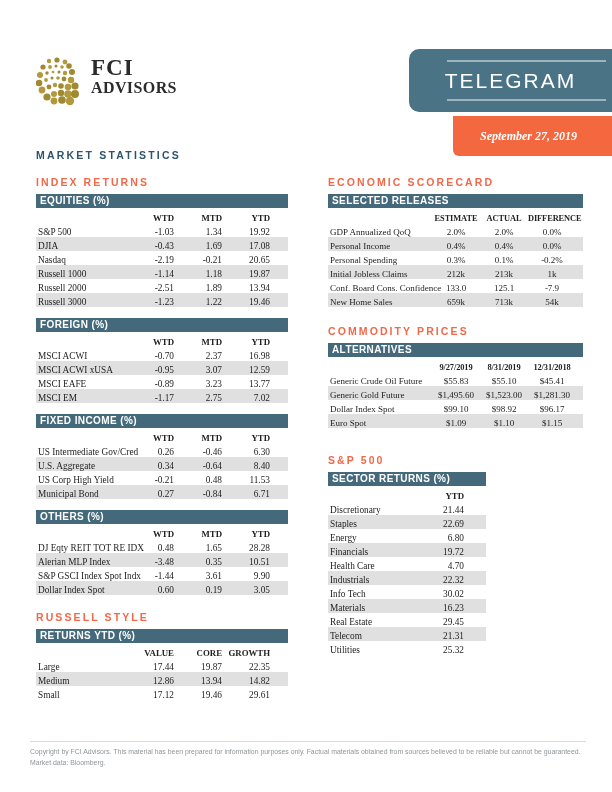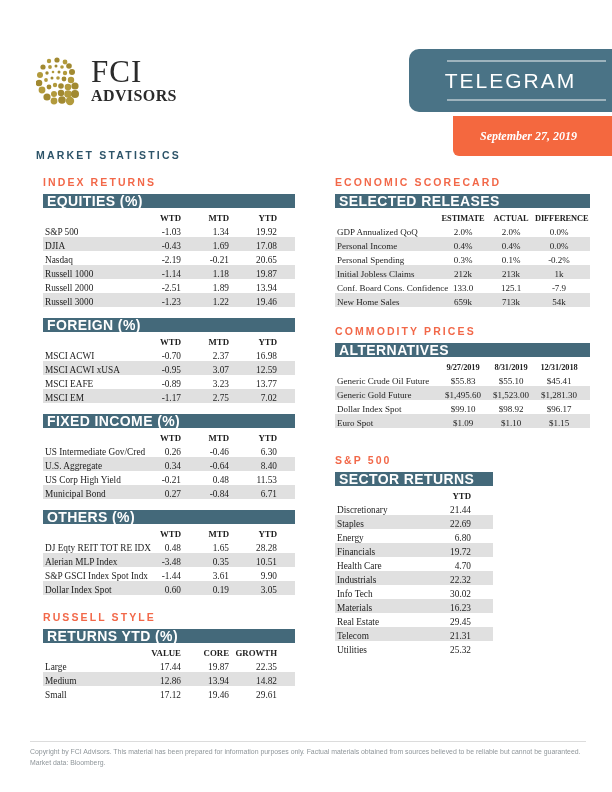--- a/index.html
+++ b/index.html
@@ -3,55 +3,55 @@
 <meta charset="utf-8">
 <style>
   html,body{margin:0;padding:0;background:#ffffff;}
   .page{position:relative;width:612px;height:792px;background:#ffffff;overflow:hidden;
         font-family:"Liberation Sans",sans-serif;}
 
   
   .logo{position:absolute;left:36px;top:56px;display:flex;align-items:flex-start;gap:9px;}
   .logo svg{display:block;}
   .brand-text{line-height:1;color:var(--ink,#2b2b2b);font-family:"Liberation Serif",serif;}
-  .brand-line1{font-size:31px;font-weight:400;letter-spacing:1px;}
+  .brand-line1{font-size:23px;font-weight:700;letter-spacing:1px;}
   .brand-line2{font-size:16px;font-weight:700;letter-spacing:.4px;margin-top:1px;}
 
   .badge{position:absolute;left:409px;top:49px;right:0;height:63px;background:var(--teal-badge,#4a7386);
          border-radius:10px 0 0 10px;}
   .badge-rule{position:absolute;left:38px;right:6px;height:2px;background:#9db3bd;}
   .badge-rule.top{top:11px;} .badge-rule.bottom{bottom:11px;}
   .badge-label{position:absolute;left:0;right:0;top:0;bottom:0;display:flex;align-items:center;justify-content:center;
                color:#ffffff;font-size:21px;letter-spacing:2px;font-weight:400;}
 
   .ribbon{position:absolute;left:453px;top:116px;right:0;height:40px;background:var(--ribbon,#f4683f);
           border-radius:0 0 0 6px;display:flex;align-items:center;justify-content:center;}
   .ribbon-date{color:#ffffff;font-family:"Liberation Serif",serif;font-style:italic;font-weight:700;
                font-size:12px;padding-right:8px;}
 
   .page-title{position:absolute;left:36px;top:149px;color:var(--teal-dark,#2d5469);
               font-size:10.5px;font-weight:700;letter-spacing:2.2px;}
 
   
-  .cols{position:absolute;top:176px;left:43px;right:29px;display:flex;gap:40px;}
+  .cols{position:absolute;top:176px;left:36px;right:29px;display:flex;gap:40px;}
   .col-left{width:252px;flex:none;}
   .col-right{width:255px;flex:none;}
 
   .sec-title{color:var(--orange,#f26849);font-size:10.5px;font-weight:700;letter-spacing:2.1px;
              margin:0 0 6px 0;}
   .sec{margin:0;}
   .sec + .sec{margin-top:16px;}
   .col-right .sec-commodity{margin-top:18px;}
   .col-right .sec-sp500{margin-top:26px;}
   .col-left .sec-russell{margin-top:16px;}
 
   
   .tbl{width:100%;}
   .tbl + .tbl{margin-top:11px;}
-  .tbar{background:var(--teal,#44697a);color:#ffffff;font-size:14px;font-weight:700;
+  .tbar{background:var(--teal,#44697a);color:#ffffff;font-size:10px;font-weight:700;
         letter-spacing:.4px;height:14px;line-height:14px;padding:0 0 0 4px;box-sizing:border-box;}
   .trow{display:flex;align-items:flex-end;height:14px;box-sizing:border-box;padding-right:18px;}
   .chead{height:15px;font-family:"Liberation Serif",serif;font-weight:700;font-size:8.8px;color:#222;}
   .drow{font-family:"Liberation Serif",serif;font-size:9.3px;color:#1d1d1d;}
   .drow.alt{background:var(--stripe,#e0e0e0);}
   .lbl{flex:1;min-width:0;white-space:nowrap;padding-left:2px;text-align:left;}
   .num{flex:none;width:48px;text-align:right;white-space:nowrap;}
 
   
   .tbl.center .trow{padding-right:7px;}

